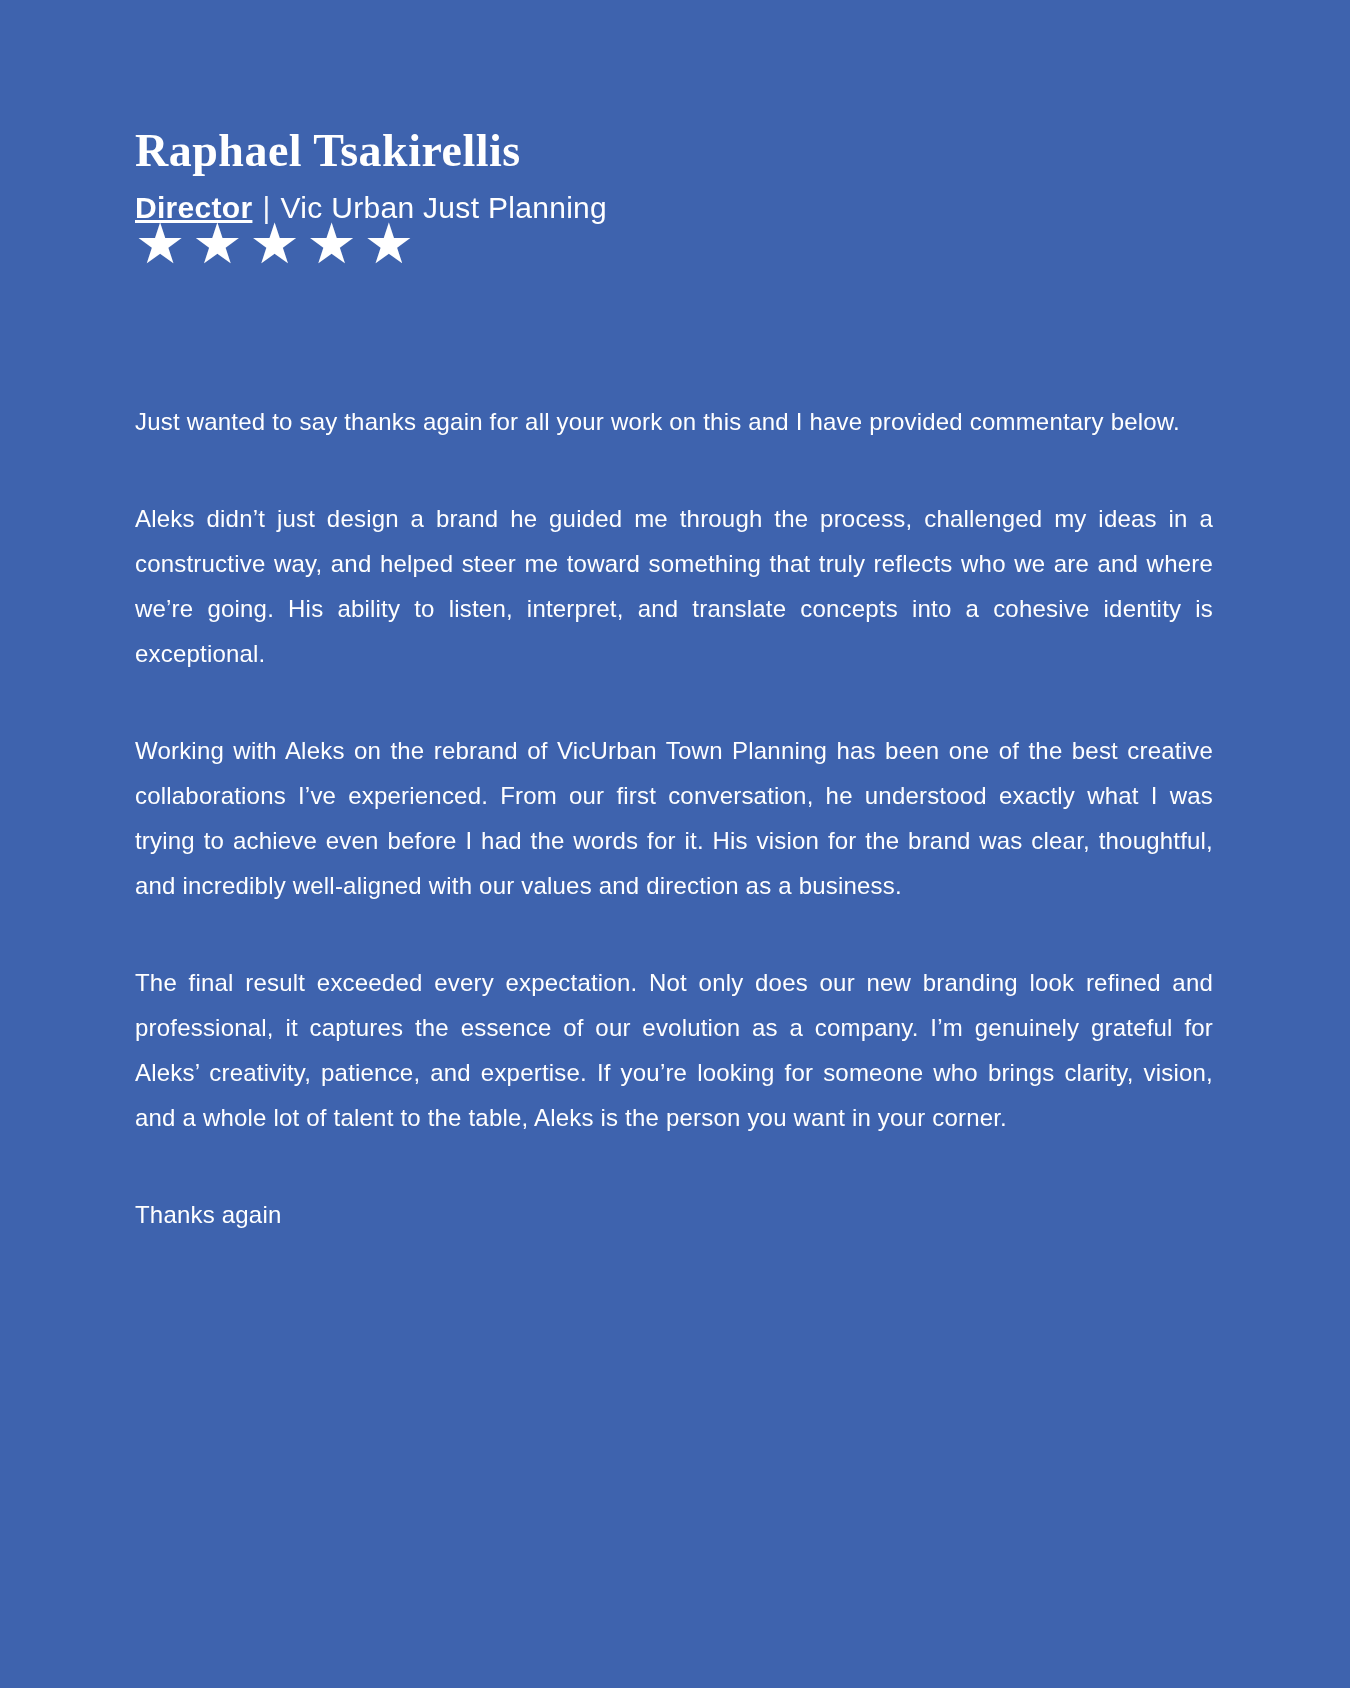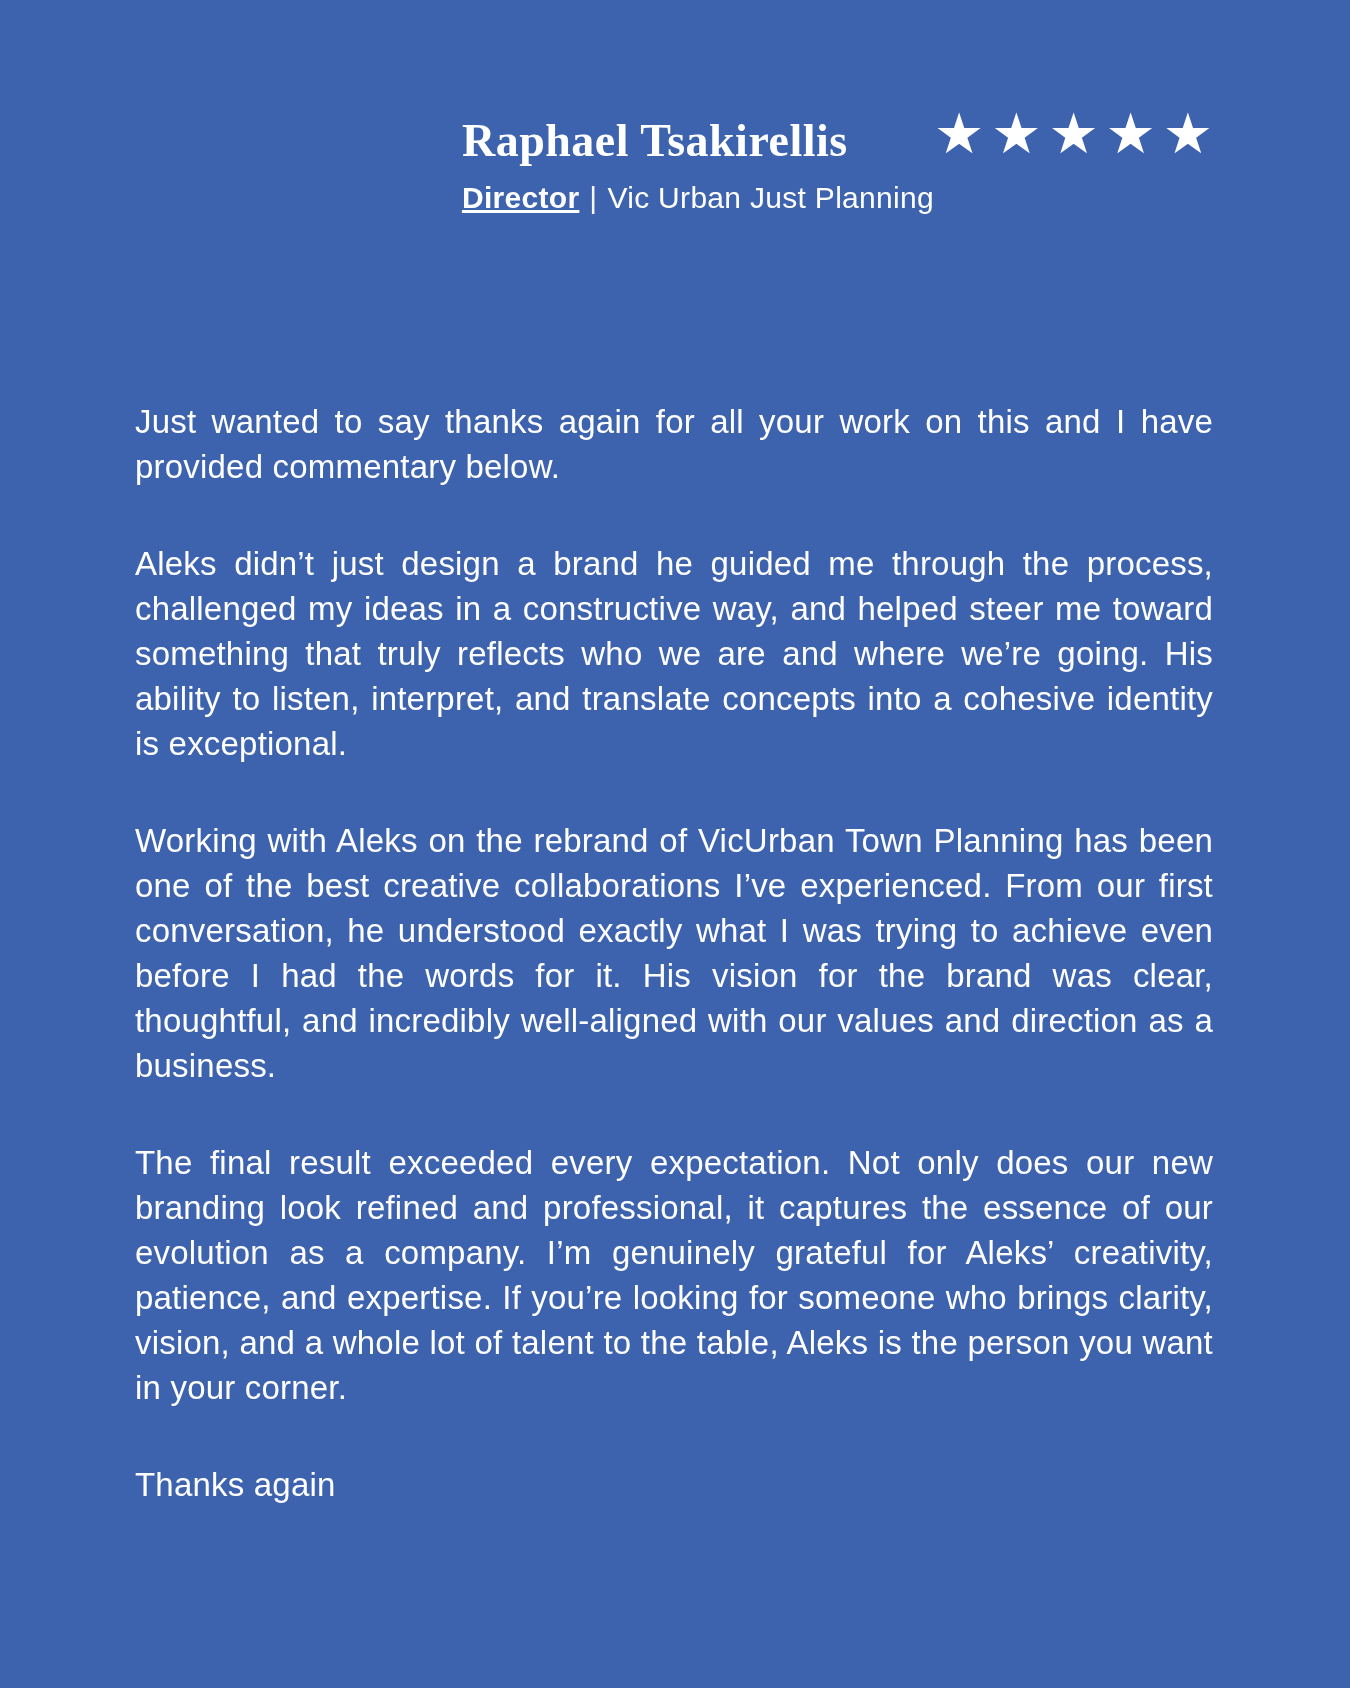--- a/index.html
+++ b/index.html
@@ -14,26 +14,27 @@
     font-family: "Liberation Sans", sans-serif;
     overflow: hidden;
     position: relative;
   }
   .page {
     position: absolute;
     inset: 0;
   }
   .header {
     position: absolute;
-    top: 116px;
+    top: 126px;
     left: 135px;
     right: 137px;
     display: flex;
     justify-content: flex-end;
     align-items: flex-start;
+    flex-direction: column;
   }
   .name {
     font-family: "Liberation Serif", "DejaVu Serif", serif;
     font-size: 46px;
     font-weight: 600;
     letter-spacing: 0.5px;
     line-height: 1.1;
   }
   .role {
     margin-top: 13px;
@@ -56,21 +57,21 @@
     color: #ffffff;
   }
   .body-text {
     position: absolute;
     top: 399px;
     left: 135px;
     right: 137px;
   }
   .body-text p {
     margin: 0 0 52px 0;
-    font-size: 33px;
+    font-size: 24px;
     line-height: 45px;
     letter-spacing: 0.2px;
     text-align: justify;
   }
   .body-text p.signoff {
     text-align: left;
     margin-bottom: 12px;
   }
 </style>
 </head>

